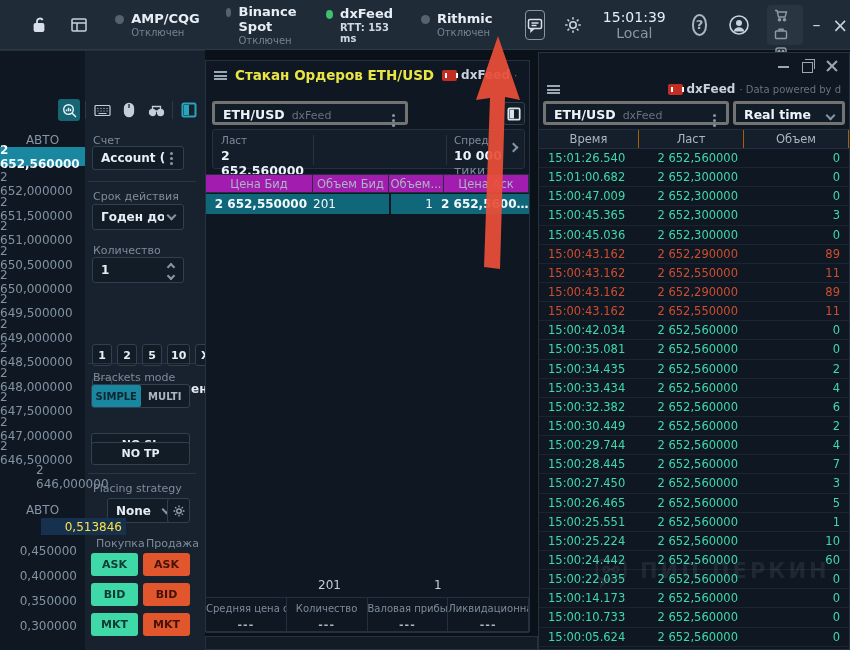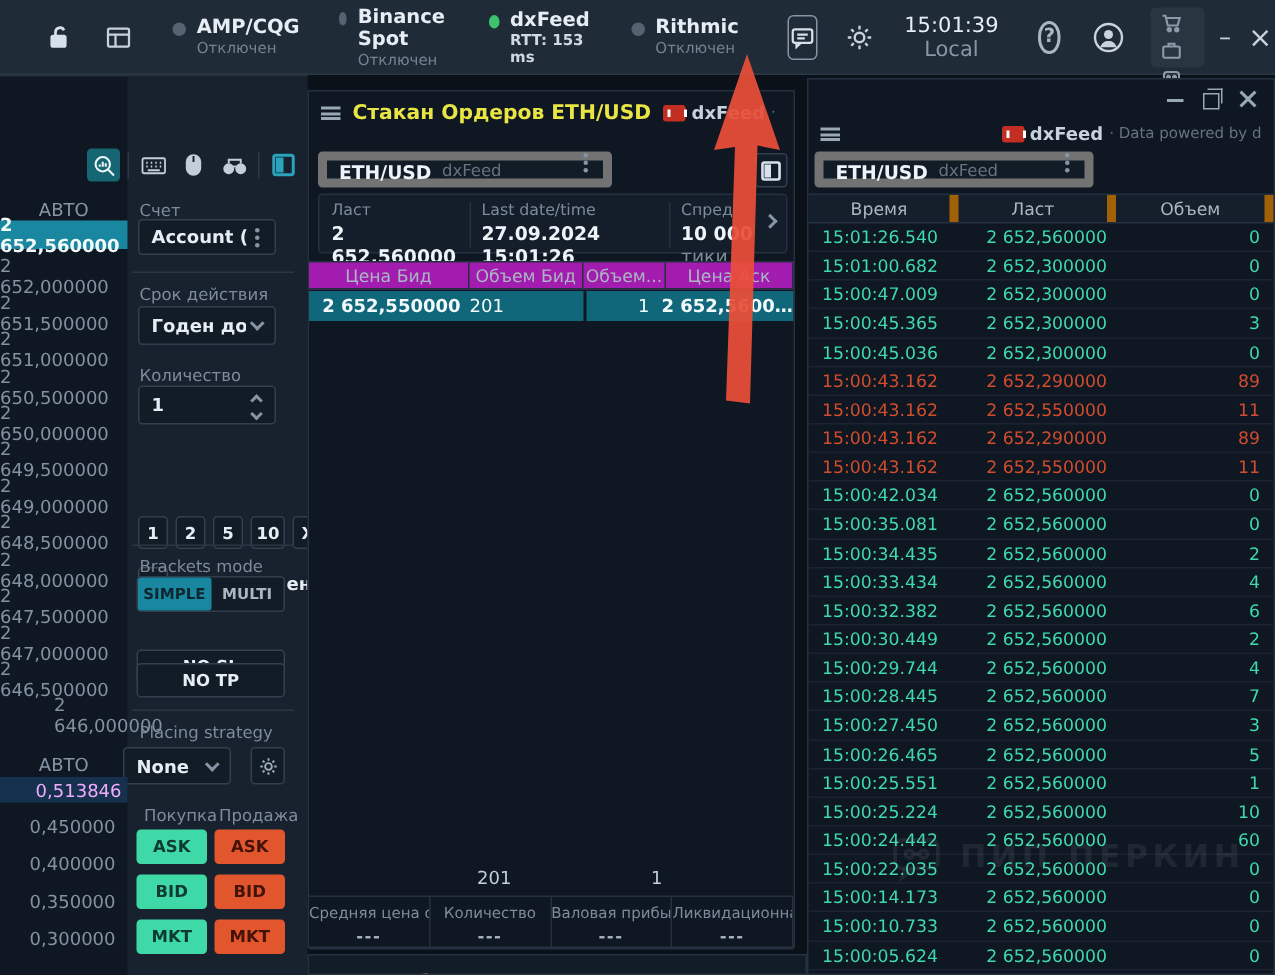--- a/index.html
+++ b/index.html
@@ -55,35 +55,35 @@
   .seg.active { background:#1a8/09; background:#1a87a0; color:#0d2630; border-radius:2px; }
   .wide-btn { position:absolute; left:91px; width:99px; height:23px; background:#121c27; border:1px solid #323f4e; border-radius:3px; color:#e6edf4; font-weight:bold; font-size:11px; display:flex; align-items:center; justify-content:center; cursor:pointer; }
   .trade-col-lbl { position:absolute; color:#7d8b9b; font-size:11px; }
   .trade-btn { position:absolute; width:47px; height:23px; border-radius:3px; font-size:11px; font-weight:bold; display:flex; align-items:center; justify-content:center; cursor:pointer; }
   .buy  { background:#3ed9a6; color:#0e3a33; }
   .sell { background:#e2562e; color:#441307; }
 
   
   .ladder-hdr { position:absolute; left:0; width:85px; text-align:center; color:#8795a5; font-size:12px; }
   .ladder-sel { position:absolute; left:0; width:85px; height:19px; background:#1a87a0; color:#f2fafc; font-weight:bold; font-size:12px; display:flex; align-items:center; justify-content:flex-end; padding-right:4px; }
-  .ladder-sel.blue { background:#16314d; font-weight:normal; color:#f0abfc; height:17px; }
+  .ladder-sel.blue { background:#16314d; font-weight:normal; color:#fde047; height:17px;margin-left:41px; }
   .lrow { width:85px; color:#8292a2; font-size:12px; display:flex; align-items:center; justify-content:flex-end; padding-right:8px; }
 
   
   .panel { position:absolute; background:#0e1722; border:1px solid #26313f; }
   .p-title { display:flex; align-items:center; gap:8px; height:28px; padding:0 8px; }
   .burger { width:13px; height:9px; border-top:2px solid #9aa7b5; border-bottom:2px solid #9aa7b5; position:relative; cursor:pointer; flex:none; }
   .burger:before { content:""; position:absolute; left:0; top:2.5px; width:13px; height:2px; background:#9aa7b5; }
   .yellow-title { color:#e8e544; font-size:13.5px; font-weight:bold; white-space:nowrap; }
   .brand { display:flex; align-items:center; gap:4px; margin-left:auto; white-space:nowrap; overflow:hidden; }
   .brand .logo { width:15px; height:11px; background:#c22f22; border-radius:2px; position:relative; flex:none; }
   .brand .logo:before { content:""; position:absolute; left:3px; top:3px; width:9px; height:5px; border-left:2px solid #fff; border-right:2px solid #fff; }
   .brand b { color:#c9d2dc; font-size:12px; }
   .brand i { color:#68737f; font-style:normal; font-size:10px; }
-  .sym-box { background:#121c27; border:6px solid #737373; border-radius:3px; display:flex; align-items:flex-start; cursor:pointer; }
+  .sym-box { background:#121c27; border:3px solid #737373; border-radius:3px; display:flex; align-items:flex-end; cursor:pointer; }
   .sym-box b { font-size:12.5px; color:#edf3f8; padding-left:8px; }
   .sym-box i { font-style:normal; color:#67727e; font-size:11px; margin-left:7px; flex:1; }
 
   
   .ob-info { position:absolute; left:6px; top:68px; width:313px; height:40px; background:#131e2a; border:1px solid #26313f; border-radius:3px; }
   .ob-info .cell { position:absolute; top:4px; }
   .ob-info .cell em { display:block; font-style:normal; color:#7d8b9b; font-size:10.5px; }
   .ob-info .cell b { display:block; color:#edf3f8; font-size:12.5px; margin-top:2px; }
   .ob-info .unit { color:#7d8b9b; font-weight:normal; }
   .ob-info .sep { position:absolute; top:5px; width:1px; height:30px; background:#26313f; }
@@ -93,21 +93,21 @@
   .ob-bid { position:absolute; left:0; top:0; width:183px; height:20px; background:#11677a; color:#f2fafc; display:flex; align-items:center; }
   .ob-ask { position:absolute; left:185px; top:0; right:0; height:20px; background:#11677a; color:#f2fafc; display:flex; align-items:center; overflow:hidden; }
   .ob-totals span { position:absolute; color:#c3cedb; font-size:12px; }
   .ob-foot { position:absolute; left:0; top:536px; width:100%; height:36px; display:flex; border-top:1px solid #243040; border-bottom:1px solid #243040; }
   .ob-foot .fcell { flex:1; border-right:1px solid #243040; text-align:center; overflow:hidden; padding-top:3px; }
   .ob-foot .fcell em { font-style:normal; color:#7d8b9b; font-size:10px; white-space:nowrap; }
   .ob-foot .fcell b { display:block; color:#aab6c2; font-size:11px; margin-top:3px; letter-spacing:1px; }
 
   
   .ts-head { position:absolute; left:0; top:76px; width:100%; height:20px; display:flex; background:#151f2b; border-top:1px solid #243040; border-bottom:1px solid #243040; }
-  .ts-head span { border-right:6px solid #a16207; display:flex; align-items:center; justify-content:center; color:#aab6c2; font-size:11.5px; }
+  .ts-head span { border-right:1px solid #a16207; display:flex; align-items:center; justify-content:center; color:#aab6c2; font-size:11.5px; }
   .ts-rows { position:absolute; left:0; top:96px; width:100%; }
   .ts-row { display:flex; height:19.15px; align-items:center; border-bottom:1px solid #1a2531; font-size:11.5px;justify-content:center; }
   .ts-row .t { width:100px; padding-left:9px; }
   .ts-row .p { width:105px; text-align:right; padding-right:6px; }
   .ts-row .v { flex:1; text-align:right; padding-right:9px; }
   .ts-row.up   { color:#3fd9ac; }
   .ts-row.down { color:#d14d2e; }
   .win-ctrl { position:absolute; display:flex; gap:10px; align-items:center; color:#9aa7b5; }
   .wc { cursor:pointer; width:14px; height:14px; position:relative; }
   .wc-min:before { content:""; position:absolute; left:1px; top:7px; width:11px; height:2px; background:#9aa7b5; }
@@ -330,21 +330,21 @@
     <div class="lbl" style="left:93px; top:320px">Brackets mode</div>
     <div class="seg-wrap" style="top:333px">
       <span class="seg active">SIMPLE</span>
       <span class="seg">MULTI</span>
     </div>
     <div class="wide-btn" style="top:382px">NO SL</div>
     <div class="wide-btn" style="top:391px">NO TP</div>
     <div class="hdiv" style="top:422px"></div>
 
     <div class="lbl" style="left:93px; top:431px">Placing strategy</div>
-    <div class="box" style="left:82px; top:447px; width:72px; height:25px">
+    <div class="box" style="left:107px; top:447px; width:72px; height:25px">
       <span class="grow">None</span>
       <span class="chev"></span>
     </div>
     <div class="box" style="left:167px; top:447px; width:23px; height:25px; justify-content:center">
       <svg class="icon" width="14" height="14" viewBox="0 0 20 20" fill="none" stroke="#9fb0c0" stroke-width="1.8">
         <circle cx="10" cy="10" r="3.2"></circle>
         <path d="M10 2.2v2.4M10 15.4v2.4M2.2 10h2.4M15.4 10h2.4M4.5 4.5l1.7 1.7M13.8 13.8l1.7 1.7M15.5 4.5l-1.7 1.7M6.2 13.8l-1.7 1.7"></path>
       </svg>
     </div>
 
@@ -390,24 +390,20 @@
         <rect x="3" y="3" width="5" height="10" fill="#d8e2ec"></rect>
       </svg>
     </div>
 
     <div class="ob-info">
       <div class="cell" style="left:8px;   width:92px" id="ob-info-0">
           <em>Ласт</em>
           <b>2 652,560000</b>
         </div>
       <div class="sep" style="left:100px"></div>
-      <div class="cell" style="left:108px; width:120px" id="ob-info-1">
-          <em>Last date/time</em>
-          <b>27.09.2024 15:01:26</b>
-        </div>
       <div class="sep" style="left:233px"></div>
       <div class="cell" style="left:241px; width:58px" id="ob-info-2">
           <em>Спред</em>
           <b>10 000<span class="unit"> тики</span></b>
         </div>
       <span class="chev chev-r abs" style="left:297px; top:14px"></span>
     </div>
 
     <div class="ob-head">
       <span style="width:107px">Цена Бид</span>
@@ -463,20 +459,25 @@
       <span class="brand">
         <span class="logo"></span>
         <b>dxFeed</b>
         <i>· Data powered by d</i>
       </span>
     </div>
     <div class="sym-box abs" style="left:4px; top:48px; width:186px; height:24px">
       <b>ETH/USD</b>
       <i>dxFeed</i>
       <span class="vdots"></span>
+    </div>
+    <div class="sym-box abs" style="left:194px; top:48px; width:112px; height:24px">
+      <b style="font-weight:bold">Real time</b>
+      <i></i>
+      <span class="chev"></span>
     </div>
     <div class="ts-head">
       <span style="width:100px">Время</span>
       <span style="width:105px">Ласт</span>
       <span style="flex:1">Объем</span>
     </div>
     <div class="ts-rows" id="ts-rows">
         <div class="ts-row up">
           <div class="t">15:01:26.540</div>
           <div class="p">2 652,560000</div>

